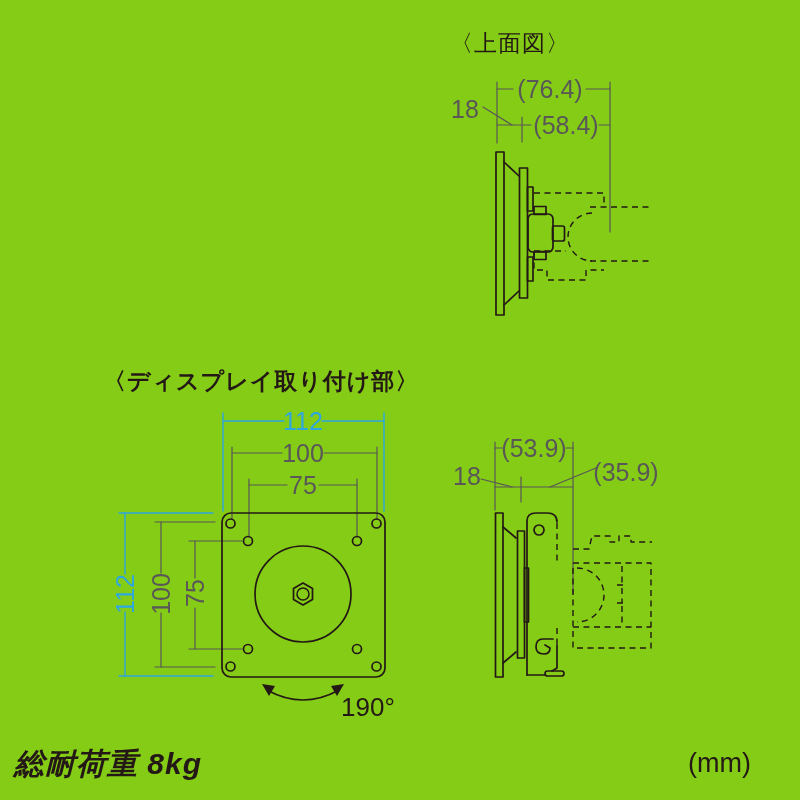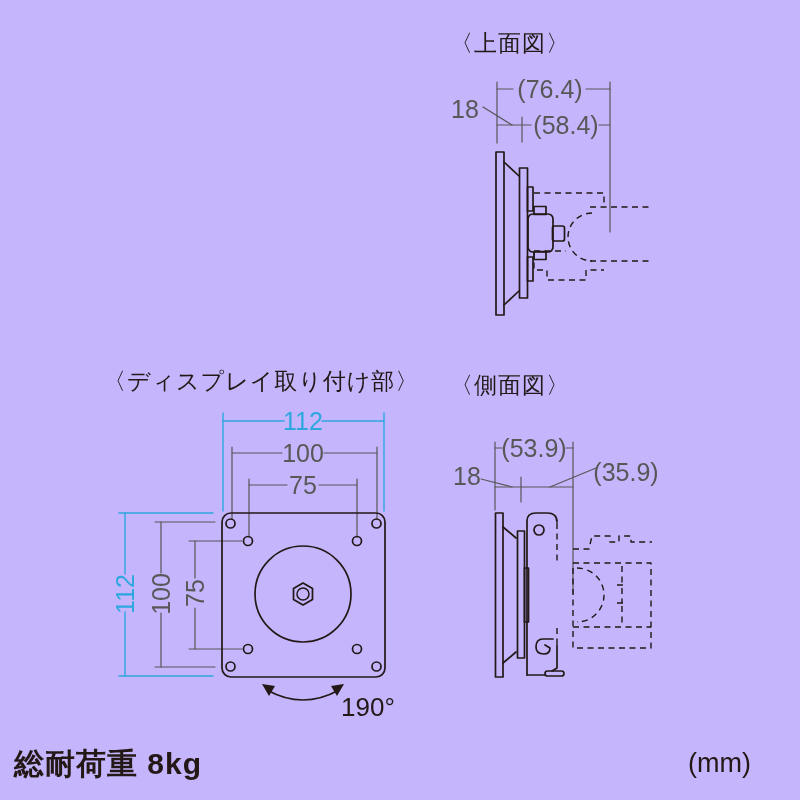--- a/index.html
+++ b/index.html
@@ -1,35 +1,35 @@
 <!DOCTYPE html>
 <html><head>
 <meta charset="utf-8">
 <style>
   html,body{margin:0;padding:0;background:#fff;}
   .stage{
-    position:relative;width:800px;height:800px;background:#c4b5fd;
+    position:relative;width:800px;height:800px;background:#84cc16;
     font-family:"Liberation Sans","DejaVu Sans",sans-serif;overflow:hidden;
   }
   .title{
     position:absolute;color:#231815;font-size:23px;white-space:nowrap;
     letter-spacing:1px;
   }
   .svgbox{position:absolute;overflow:visible;}
   svg text{font-family:"Liberation Sans","DejaVu Sans",sans-serif;}
   .dimtxt{fill:#595757;font-size:25px;}
   .cyantxt{fill:#2ea7e0;font-size:25px;}
   .blktxt{fill:#231815;font-size:26px;}
   .g-dim{stroke:#595757;stroke-width:1.2;fill:none;stroke-linecap:round;}
   .g-cyan{stroke:#2ea7e0;stroke-width:1.4;fill:none;stroke-linecap:round;}
   .g-solid{stroke:#231815;stroke-width:1.7;fill:none;stroke-linecap:round;stroke-linejoin:round;}
   .g-dash{stroke:#231815;stroke-width:1.4;fill:none;stroke-linecap:butt;stroke-linejoin:round;stroke-dasharray:6 4.5;}
   .footer-load{
     position:absolute;left:14px;top:744px;font-size:30px;font-weight:bold;
-    color:#231815;white-space:nowrap;letter-spacing:1px;
+    color:#231815;white-space:nowrap;letter-spacing:1px;font-style:italic;
   }
   .footer-unit{
     position:absolute;left:688px;top:748px;font-size:27px;color:#231815;white-space:nowrap;
   }
 </style>
 </head>
 <body>
 
 <div class="stage">
 
@@ -65,21 +65,21 @@
     <g class="g-dash">
       <path d="M534,193 H604 V206"></path>
       <path d="M590,207 H652"></path>
       <path d="M592,213 A24,24 0 0 0 592,261"></path>
       <path d="M590,261 H652"></path>
       <path d="M534,251 H566"></path>
       <path d="M534,252 V270 H547 V280 H586 V270 H604"></path>
     </g>
   </svg>
 
-  <div class="title" style="left:103px;top:366px;">〈ディスプレイ取り付け部〉</div>
+  <div class="title" style="left:103px;top:366px;font-weight:bold;">〈ディスプレイ取り付け部〉</div>
 
   <svg class="svgbox" style="left:80px;top:400px;" width="340" height="335" viewBox="80 400 340 335">
 
     <g class="g-cyan">
       <path d="M223,413 V511"></path>
       <path d="M384,413 V511"></path>
       <path d="M223,421 H284 M322,421 H384"></path>
       <path d="M119,513 H213 M119,676 H213"></path>
       <path d="M125,513 V574 M125,612 V676"></path>
     </g>
@@ -114,21 +114,20 @@
       <circle cx="303" cy="594" r="48"></circle>
       <polygon points="303,583 312.5,588.5 312.5,599.5 303,605 293.5,599.5 293.5,588.5"></polygon>
       <circle cx="303" cy="594" r="6" stroke-width="1.5"></circle>
       <path d="M267,690 Q303,710 339,690"></path>
     </g>
     <polygon points="262,684 275,686 269,696" fill="#231815"></polygon>
     <polygon points="344,684 331,686 337,696" fill="#231815"></polygon>
     <text x="368" y="716" text-anchor="middle" class="blktxt">190°</text>
   </svg>
 
-  <div class="title" style="left:450px;top:370px;">〈側面図〉</div>
 
   <svg class="svgbox" style="left:440px;top:425px;" width="260" height="270" viewBox="440 425 260 270">
 
     <g class="g-dim">
       <path d="M495,442 V510"></path>
       <path d="M573,442 V593"></path>
       <path d="M495,448 H502 M566,448 H573"></path>
       <path d="M495,487 H573"></path>
       <path d="M521,477 V502"></path>
       <path d="M481,479 L512,487"></path>

